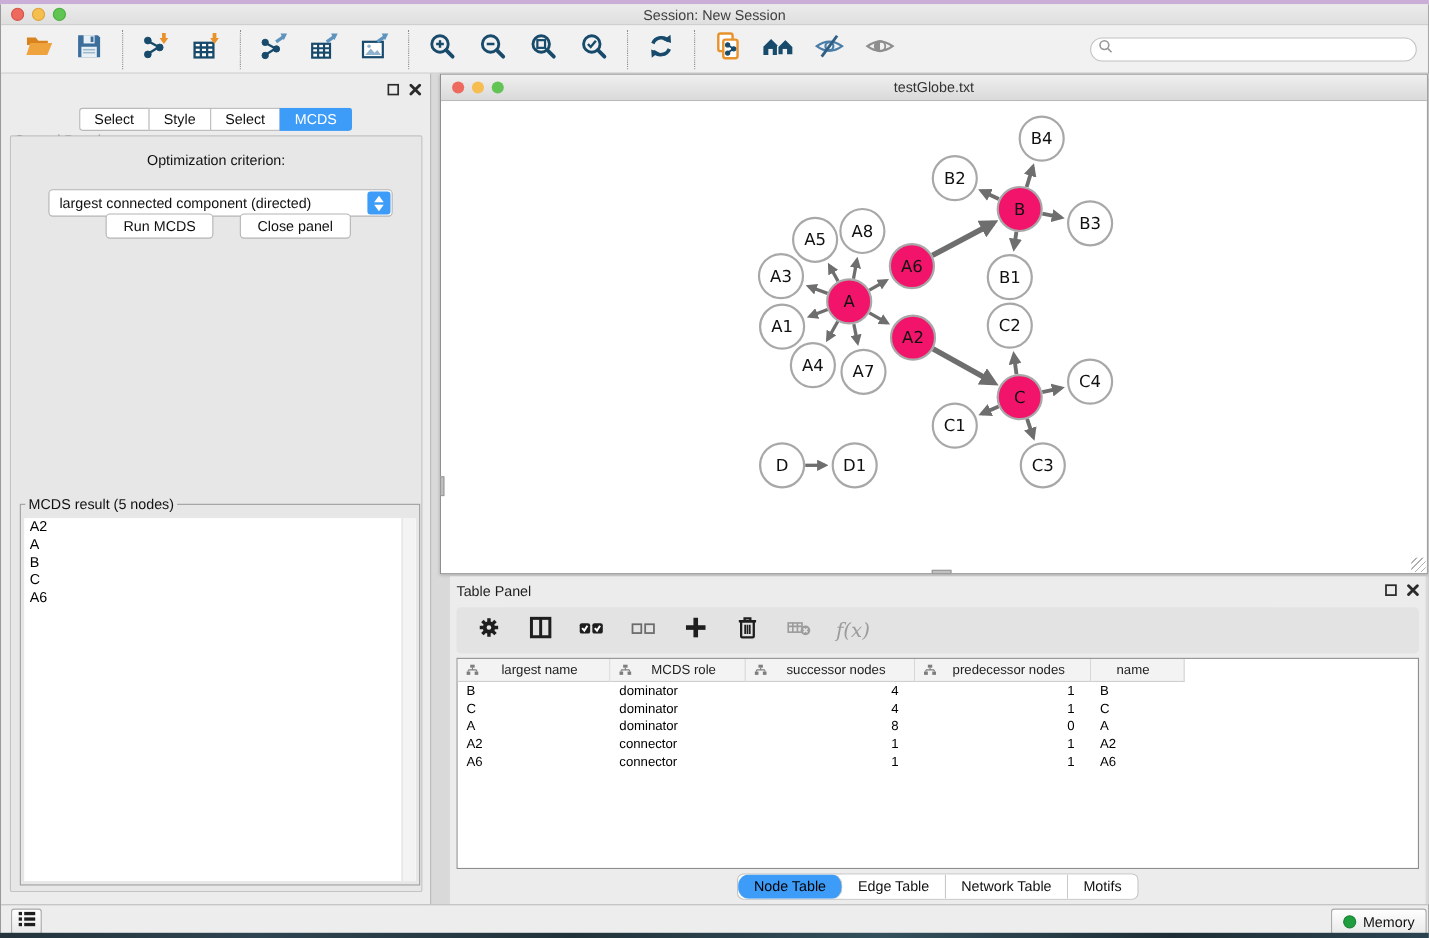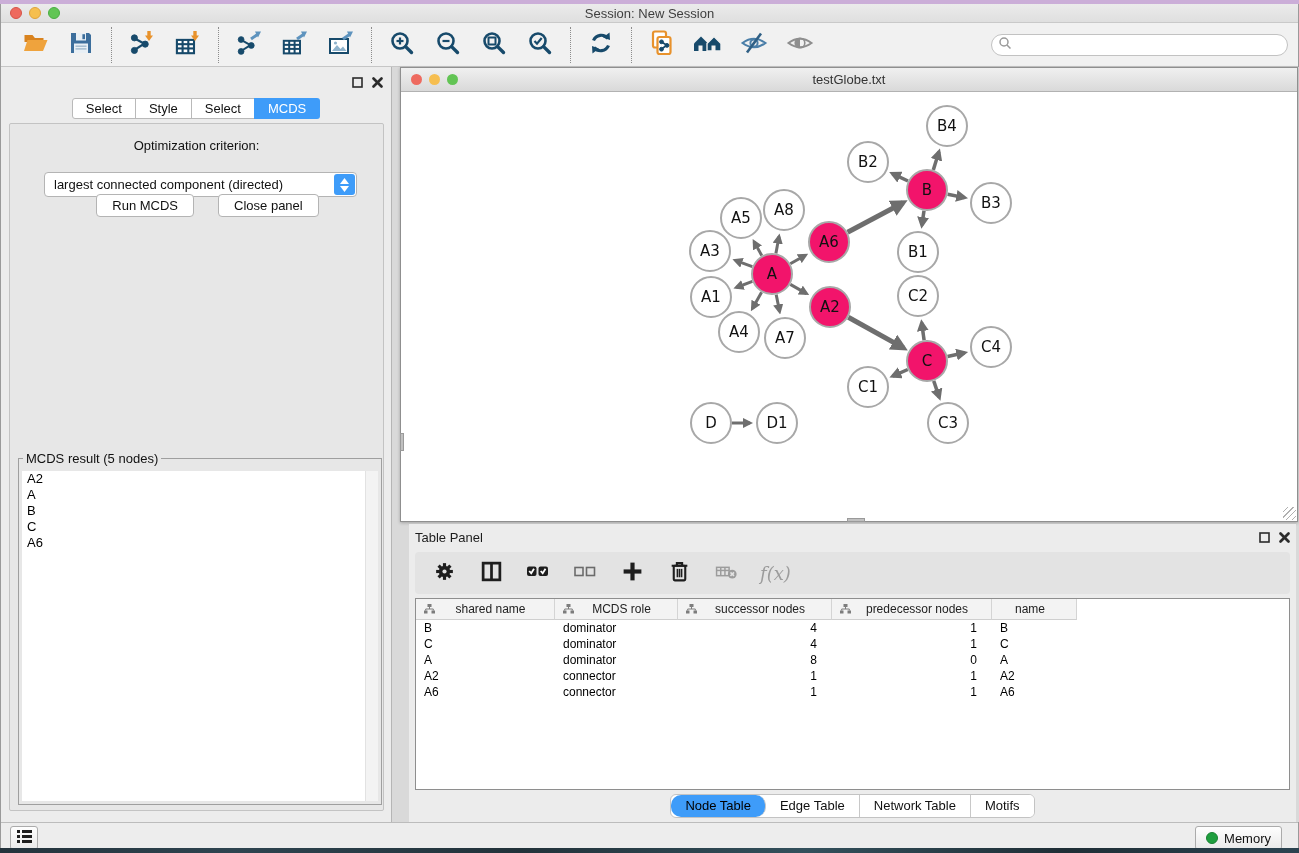--- a/index.html
+++ b/index.html
@@ -102,21 +102,21 @@
     border-right:1px solid #c8c8c8; }
   .bt-tab:last-child { border-right:none; }
   .bt-tab.active { color:#000000;border-radius:10px; }
 
   
   .statusbar { position:absolute; left:0; top:818px; width:1297px; height:30px; background:#ededed;
     border-top:1px solid #bcbcbc; }
   .sb-btn { position:absolute; top:3px; height:24px; background:linear-gradient(#fefefe,#e9e9e9);
     border:1px solid #ababab; border-radius:3px; display:flex; align-items:center; justify-content:center; }
   .sb-left { left:9px; width:28px; }
-  .sb-memory { right:16px; padding:0 10px; gap:6px; font-size:13px; color:#111; }
+  .sb-memory { right:1px; padding:0 10px; gap:6px; font-size:13px; color:#111; }
   .mem-dot { width:12px; height:12px; border-radius:50%; background:#1e9e3e; border:1px solid #188232; }
 </style>
 </head>
 <body>
 
 <div class="screen">
   <div class="desktop-top"></div>
 
   <div class="app">
 
@@ -560,21 +560,21 @@
                       <rect x="0" y="6.5" width="3.5" height="3"></rect>
                       <rect x="7.5" y="6.5" width="3.5" height="3"></rect>
                     </g>
                     <g stroke="#7d7d7d" stroke-width="1">
                       <line x1="5.5" y1="3" x2="5.5" y2="5"></line>
                       <line x1="1.7" y1="5" x2="9.3" y2="5"></line>
                       <line x1="1.7" y1="5" x2="1.7" y2="6.5"></line>
                       <line x1="9.3" y1="5" x2="9.3" y2="6.5"></line>
                     </g>
                   </svg>
-                  <span class="th-text">shared name</span>
+                  <span class="th-text">largest name</span>
                 </div>
                 <div class="th" style="width: 123px;">
                   <svg class="tree-ico" width="11" height="10" viewBox="0 0 11 10">
                     <g fill="#7d7d7d">
                       <rect x="3.5" y="0" width="4" height="3"></rect>
                       <rect x="0" y="6.5" width="3.5" height="3"></rect>
                       <rect x="7.5" y="6.5" width="3.5" height="3"></rect>
                     </g>
                     <g stroke="#7d7d7d" stroke-width="1">
                       <line x1="5.5" y1="3" x2="5.5" y2="5"></line>

